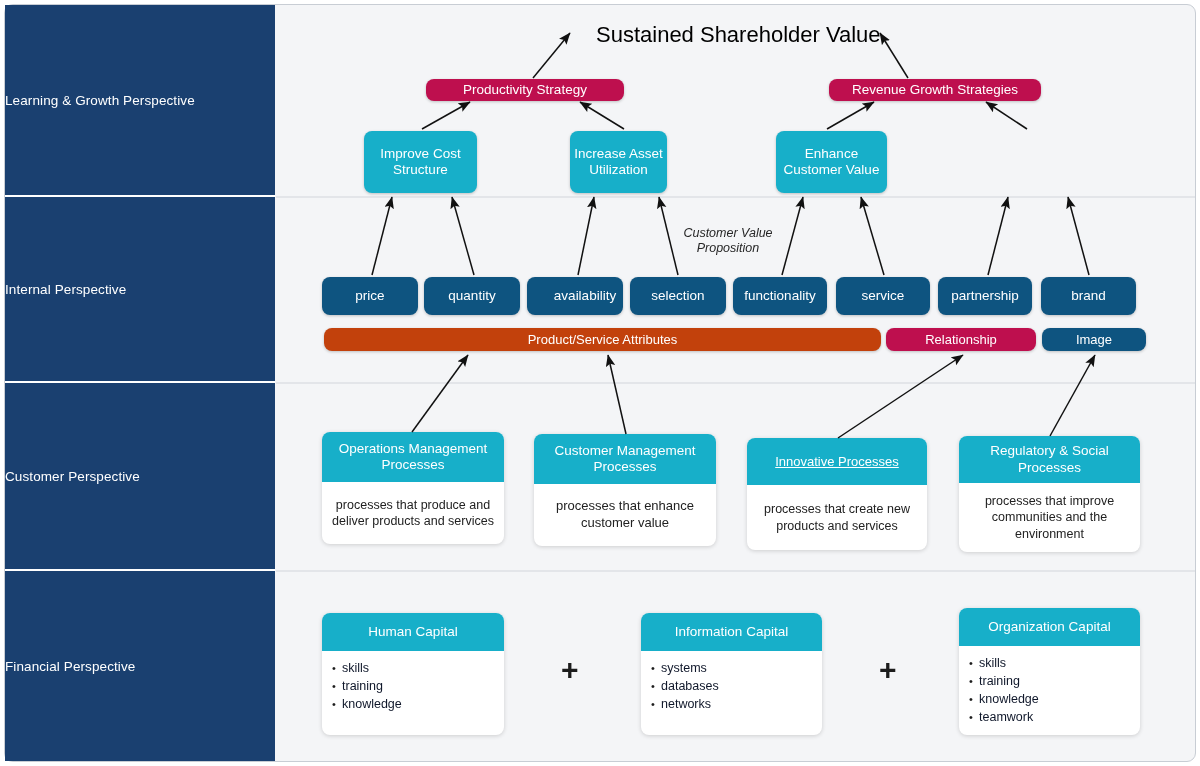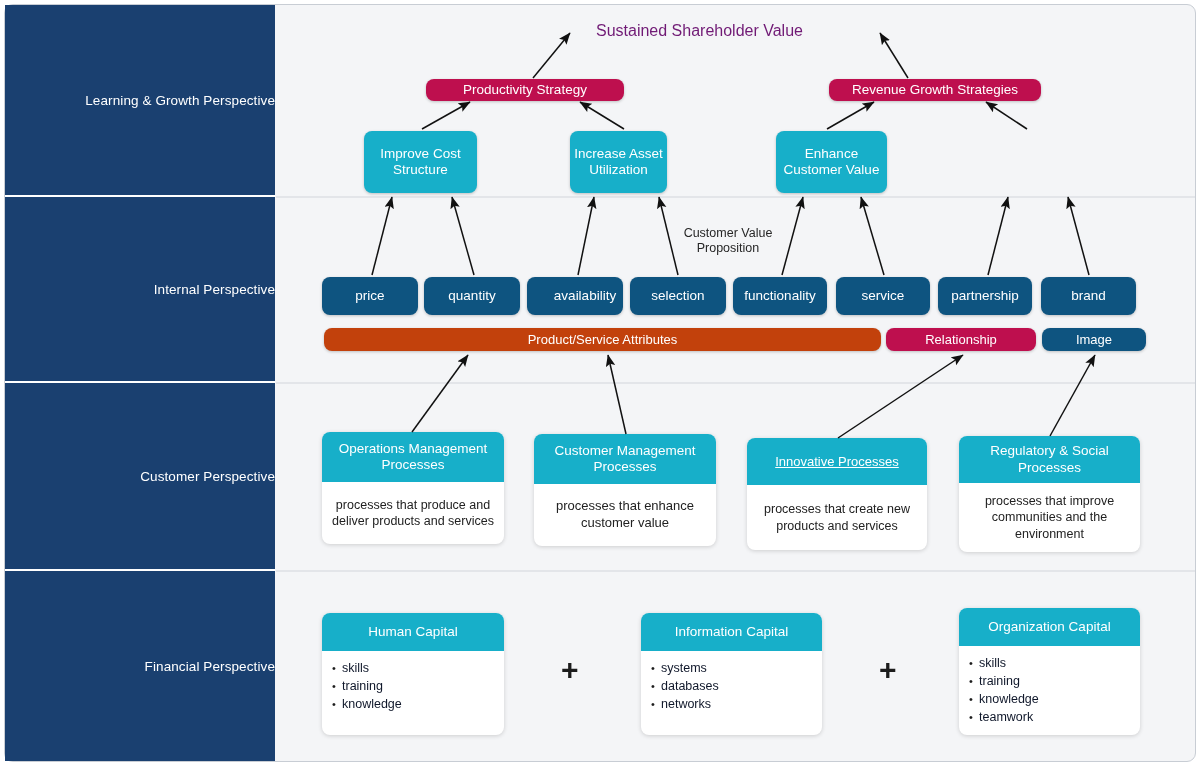--- a/index.html
+++ b/index.html
@@ -29,21 +29,21 @@
     left: 5px; top: 5px;
     width: 270px; height: 756px;
   }
   .persp-band {
     position: absolute;
     left: 0; width: 270px;
     background: #1a4070;
     color: #ffffff;
     display: flex;
     align-items: center;
-    justify-content: flex-end;
+    justify-content: flex-start;
     text-align: center;
     font-size: 13.5px;
     letter-spacing: .1px;
     border-bottom: 2px solid #ffffff;
   }
   .persp-band:last-child { border-bottom: none; }
 
   
   .row-divider {
     position: absolute;
@@ -65,22 +65,22 @@
     line-height: 1.18;
   }
   .box.teal    { background: #17AFC9; }
   .box.crimson { background: #BE0F4E; }
   .box.navy    { background: #0E5480; }
   .box.red     { background: #c2410c; }
 
   
   .headline {
     position: absolute;
-    color: #701a75;
-    font-size: 16px;
+    color: #000000;
+    font-size: 22px;
     white-space: nowrap;
   }
   
   .free-label {
     position: absolute;
     color: #262626;
     font-size: 12.5px;
     text-align: center;
     line-height: 1.22;
   }
@@ -189,21 +189,21 @@
   <div class="box teal" style="left:364px; top:131px; width:113px; height:62px; font-size:13.5px;">
     <span>Improve Cost Structure</span>
   </div>
   <div class="box teal" style="left:570px; top:131px; width:97px; height:62px; font-size:13.5px;">
     <span>Increase Asset Utilization</span>
   </div>
   <div class="box teal" style="left:776px; top:131px; width:111px; height:62px; font-size:13.5px;">
     <span>Enhance Customer Value</span>
   </div>
 
-  <div class="free-label" style="left:662px; top:226px; width:132px;">Customer Value Proposition</div>
+  <div class="free-label" style="left:662px; top:226px; width:132px;font-style:italic;">Customer Value Proposition</div>
 
   <div class="box navy" style="left:322px; top:277px; width:96px; height:38px; font-size:13.5px;">
     <span>price</span>
   </div>
   <div class="box navy" style="left:424px; top:277px; width:96px; height:38px; font-size:13.5px;">
     <span>quantity</span>
   </div>
   <div class="box navy" style="left:527px; top:277px; width:96px; height:38px; font-size:13.5px;padding-left:20px;">
     <span>availability</span>
   </div>

